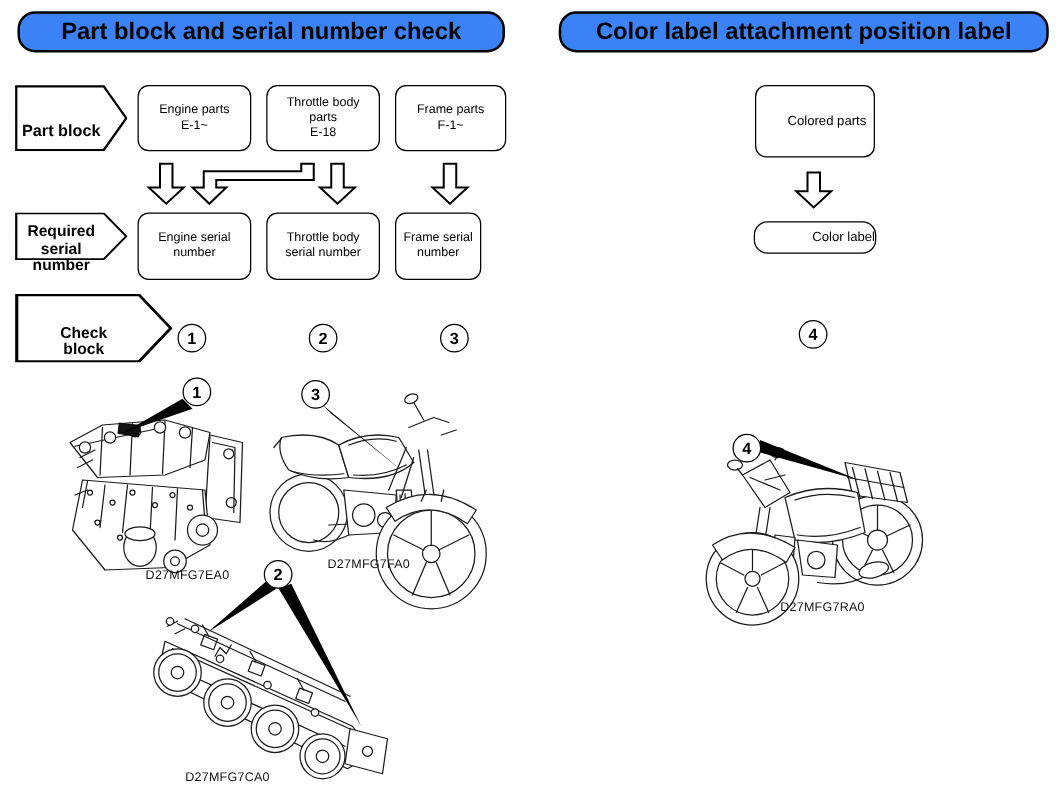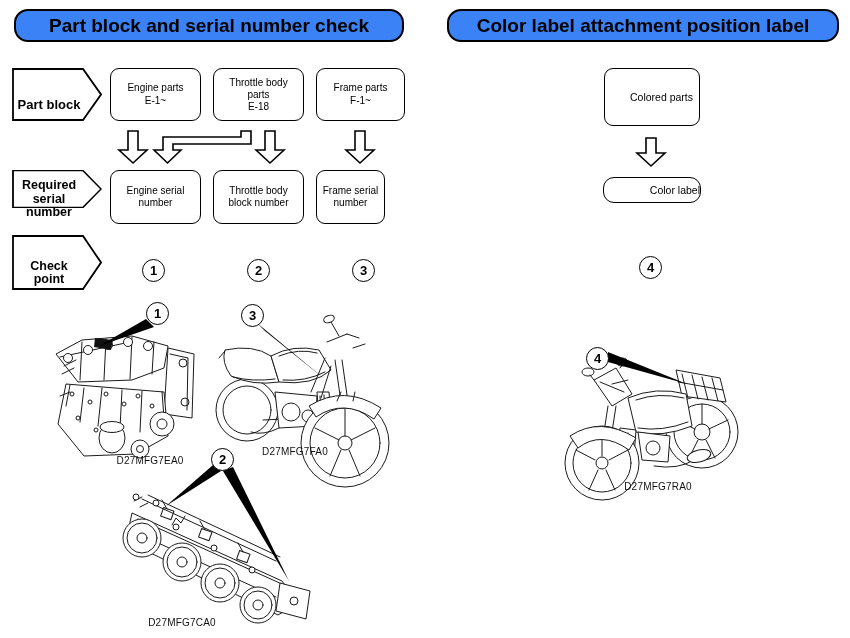--- a/index.html
+++ b/index.html
@@ -195,27 +195,27 @@
     <svg viewBox="0 0 90 54" preserveAspectRatio="none">
       <polygon points="1,1 71,1 89,27 71,53 1,53" fill="#fff" stroke="#000" stroke-width="1.8"></polygon>
       </svg>
     <div class="pent-text">
       <span>Required</span>
       <span>serial</span>
       <span>number</span>
     </div>
   </div>
 
-  <div class="pent" style="left:12px;top:235px;width:90px;height:55px;">
+  <div class="pent" style="left:12px;top:235px;width:90px;height:55px;padding-left:36px;">
     <svg viewBox="0 0 90 55" preserveAspectRatio="none">
       <polygon points="1,1 71,1 89,27.5 71,54 1,54" fill="#fff" stroke="#000" stroke-width="1.8"></polygon>
       </svg>
     <div class="pent-text">
       <span>Check</span>
-      <span>point</span>
+      <span>block</span>
     </div>
   </div>
 
   <div class="flowbox spread abs" style="left:110px;top:68px;width:91px;height:53px;">
     <span>Engine parts</span>
     <span>E-1~</span>
   </div>
   <div class="flowbox abs" style="left:213px;top:68px;width:91px;height:53px;">
     <span>Throttle body</span>
     <span>parts</span>
@@ -225,21 +225,21 @@
     <span>Frame parts</span>
     <span>F-1~</span>
   </div>
 
   <div class="flowbox abs" style="left:110px;top:170px;width:91px;height:54px;">
     <span>Engine serial</span>
     <span>number</span>
   </div>
   <div class="flowbox abs" style="left:213px;top:170px;width:91px;height:54px;">
     <span>Throttle body</span>
-    <span>block number</span>
+    <span>serial number</span>
   </div>
   <div class="flowbox abs" style="left:316px;top:170px;width:69px;height:54px;">
     <span>Frame serial</span>
     <span>number</span>
   </div>
 
   <div class="cpt" style="left:142px;top:259px;">1</div>
   <div class="cpt" style="left:247px;top:259px;">2</div>
   <div class="cpt" style="left:352px;top:259px;">3</div>
   <div class="cpt" style="left:639px;top:256px;">4</div>

